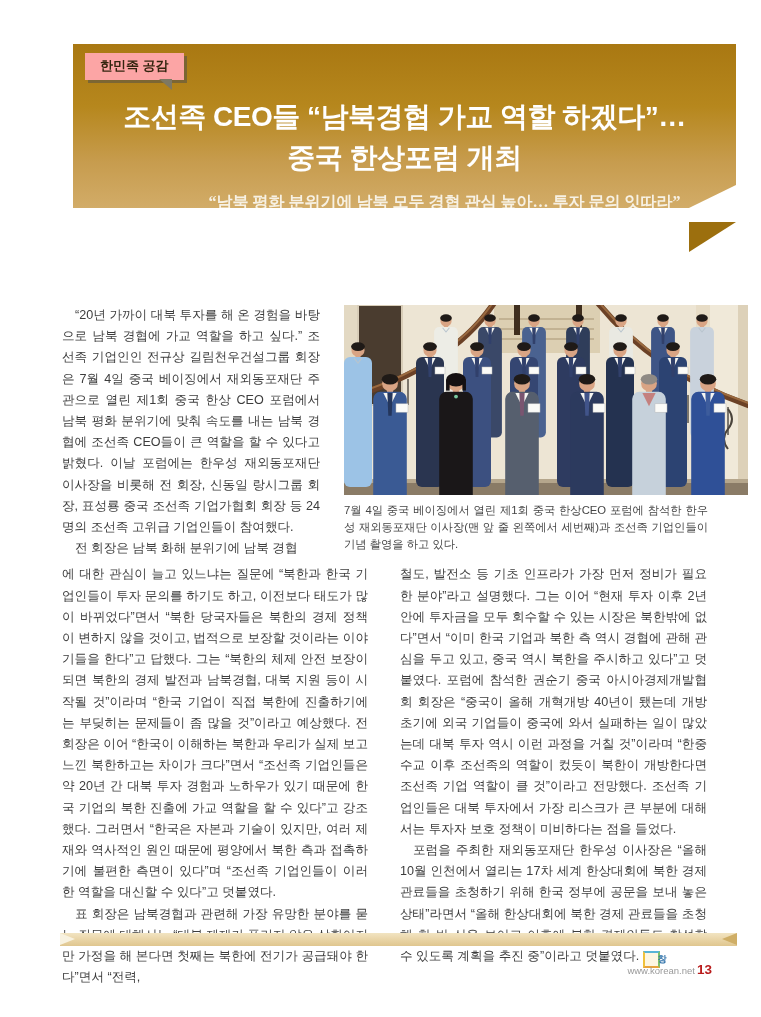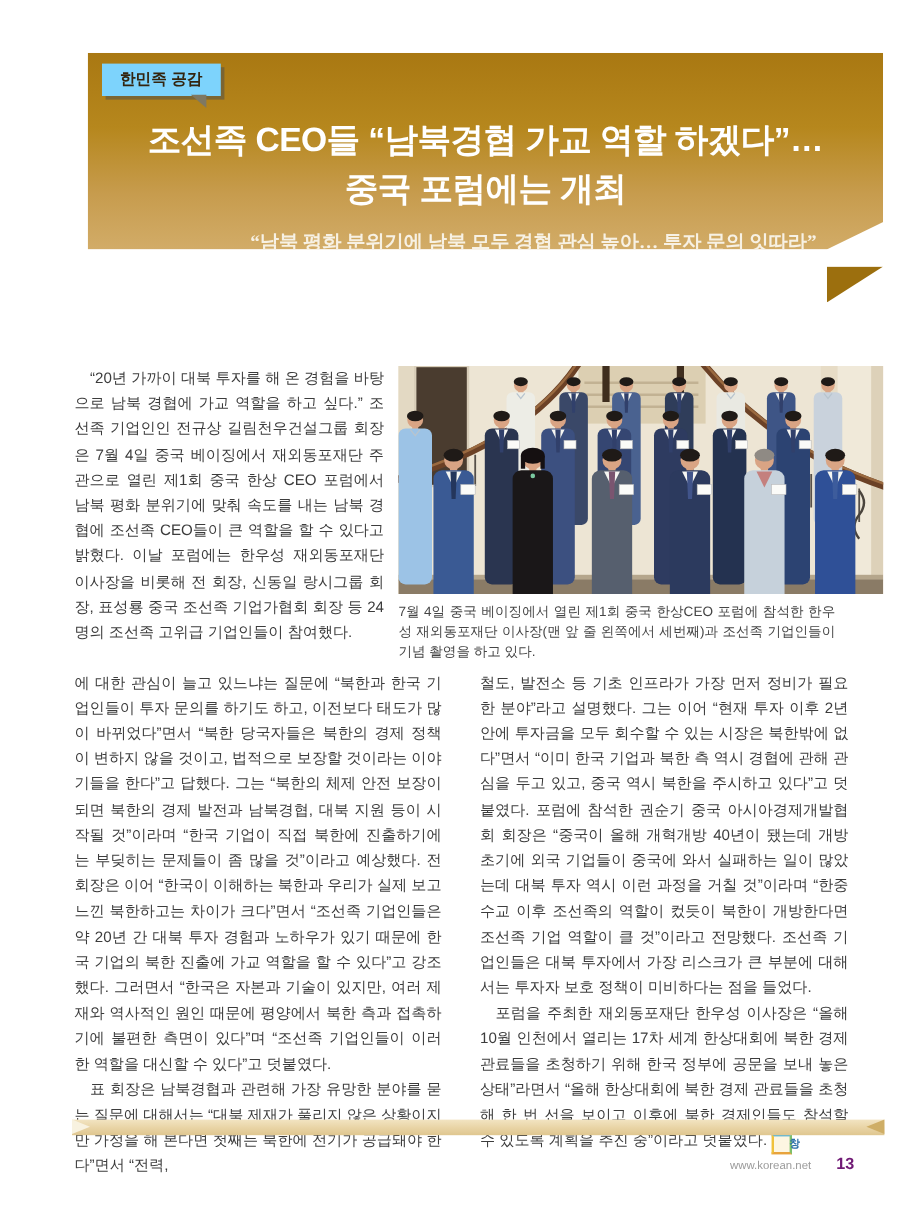--- a/index.html
+++ b/index.html
@@ -5,33 +5,33 @@
   html,body{margin:0;padding:0;background:#ffffff;}
   .page{position:relative;width:761px;height:1017px;background:#ffffff;overflow:hidden;
         font-family:"Liberation Sans","DejaVu Sans",sans-serif;}
 
   
   .band{position:absolute;left:73px;top:44px;width:663px;height:164px;
         background:linear-gradient(180deg,#a97812 0%,#b6871d 38%,#c79c4e 72%,#d2ac68 100%);
         clip-path:polygon(0 0,100% 0,100% 86%,92.9% 100%,0 100%);}
   .fold{position:absolute;left:689px;top:222px;width:47px;height:30px;background:#9c6f0e;
         clip-path:polygon(0 0,100% 0,0 100%);}
-  .badge{position:absolute;left:85px;top:53px;background:#7dd3fc;color:#33240e;
+  .badge{position:absolute;left:85px;top:53px;background:#fca5a5;color:#33240e;
          font-size:13px;font-weight:bold;padding:4px 15px 5px 15px;letter-spacing:0px;
          box-shadow:3px 3px 0 rgba(96,88,66,.65);}
   .badge::after{content:"";position:absolute;right:12px;bottom:-10px;width:0;height:0;
          border-top:11px solid #7e7862;border-left:13px solid transparent;}
   .title{position:absolute;left:0;top:52px;width:663px;text-align:center;color:#ffffff;
          font-size:28px;font-weight:bold;line-height:41px;letter-spacing:-0.5px;}
   .subtitle{position:absolute;left:0;top:148px;width:663px;text-align:center;color:#f7f1e4;
          font-family:Liberation Serif, serif;font-size:16px;font-weight:bold;padding-left:40px;}
 
   
   .article{position:absolute;left:62px;top:305px;width:674px;color:#3c3c3c;}
-  .row-top{display:flex;gap:12px;}
+  .row-top{display:flex;gap:24px;}
   .narrowcol{width:258px;}
   .photo-block{width:364px;}
   .row-bottom{display:flex;margin-top:5px;}
   .bcol-left{width:306px;}
   .bcol-right{width:307px;margin-left:32px;}
   .article p{margin:0;font-size:12.6px;line-height:21.2px;text-align:justify;}
   .article p.indent{text-indent:13px;}
   .caption{margin-top:7px;font-size:11.3px;line-height:17.2px;color:#454545;text-align:justify;}
   .photo-svg{display:block;width:404px;height:190px;background:#ede5d4;}
 
@@ -42,43 +42,44 @@
 
   
   .deco-strip{position:absolute;left:60px;top:933px;width:677px;height:13px;
       background:linear-gradient(180deg,#f2e4c2 0%,#e8d3a4 55%,#dfc68f 100%);}
   .deco-strip::before{content:"";position:absolute;left:0;top:0;width:0;height:0;
       border-top:6.5px solid transparent;border-bottom:6.5px solid transparent;
       border-left:15px solid #f8f2e0;}
   .deco-strip::after{content:"";position:absolute;right:0;top:0;width:0;height:0;
       border-top:6.5px solid transparent;border-bottom:6.5px solid transparent;
       border-right:15px solid #cfae66;}
-  .footer{position:absolute;top:962px;right:49px;display:flex;align-items:baseline;gap:21px;}
+  .footer{position:absolute;top:962px;right:49px;display:flex;align-items:baseline;gap:2px;}
   .footer .site{color:#9a9a9a;font-size:9.5px;}
-  .footer .pagenum{color:#701a75;font-size:13.5px;font-weight:bold;}
+  .footer .pagenum{color:#b91c1c;font-size:13.5px;font-weight:bold;}
 </style>
 </head>
 <body>
 
 <div class="page">
 
   <div class="band">
     <div class="title">
       <span>조선족 CEO들 “남북경협 가교 역할 하겠다”…</span><br>
-      <span>중국 포럼에는 개최</span>
+      <span>중국 한상포럼 개최</span>
     </div>
     <div class="subtitle">“남북 평화 분위기에 남북 모두 경협 관심 높아… 투자 문의 잇따라”</div>
   </div>
   <div class="fold"></div>
   <div class="badge">한민족 공감</div>
 
   <div class="article">
     <div class="row-top">
       <div class="narrowcol">
         <p class="indent">“20년 가까이 대북 투자를 해 온 경험을 바탕으로 남북 경협에 가교 역할을 하고 싶다.” 조선족 기업인인 전규상 길림천우건설그룹 회장은 7월 4일 중국 베이징에서 재외동포재단 주관으로 열린 제1회 중국 한상 CEO 포럼에서 남북 평화 분위기에 맞춰 속도를 내는 남북 경협에 조선족 CEO들이 큰 역할을 할 수 있다고 밝혔다. 이날 포럼에는 한우성 재외동포재단 이사장을 비롯해 전 회장, 신동일 랑시그룹 회장, 표성룡 중국 조선족 기업가협회 회장 등 24명의 조선족 고위급 기업인들이 참여했다.</p>
+        <p class="indent">전 회장은 남북 화해 분위기에 남북 경협</p>
       </div>
       <figure class="photo-block" style="margin:0">
         <svg class="photo-svg" viewBox="0 0 404 190">
 
           <rect x="0" y="0" width="404" height="190" fill="#ede5d4"></rect>
           <rect x="0" y="0" width="14" height="190" fill="#e3d9c3"></rect>
           <rect x="14" y="0" width="44" height="100" fill="#4a3c2f"></rect>
           <rect x="14" y="0" width="44" height="100" fill="none" stroke="#d8cdb8" stroke-width="2"></rect>
           <rect x="352" y="0" width="16" height="190" fill="#e7dcc6"></rect>
           <rect x="366" y="0" width="28" height="190" fill="#f0e9d9"></rect>

